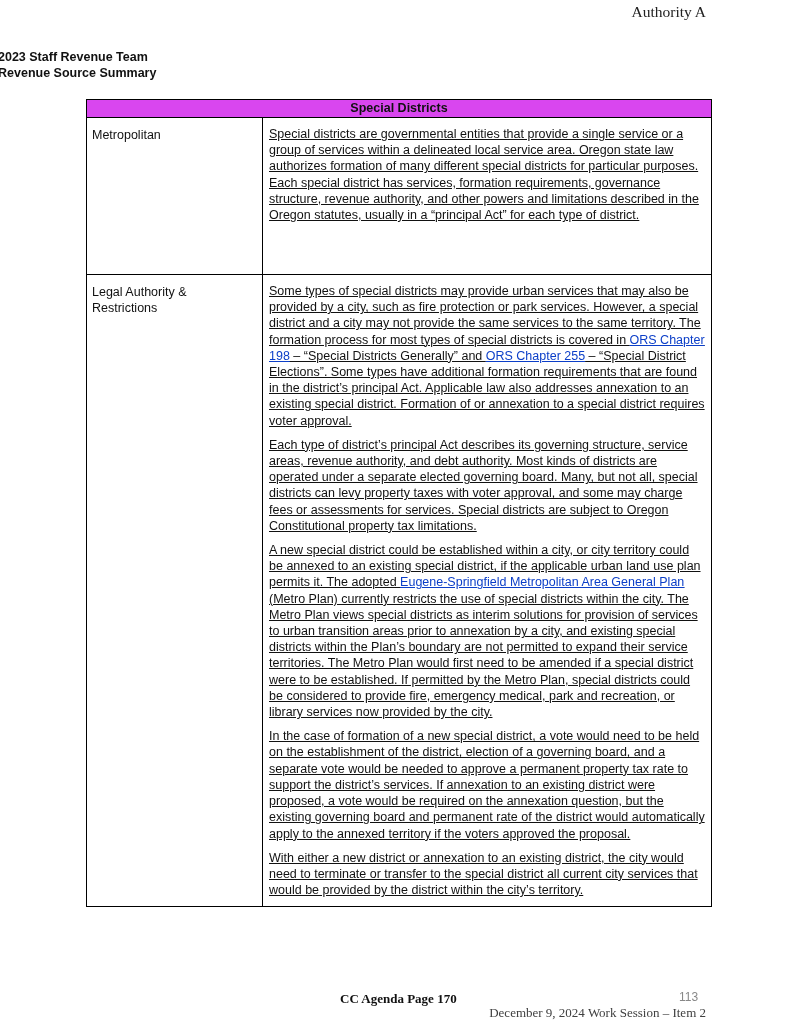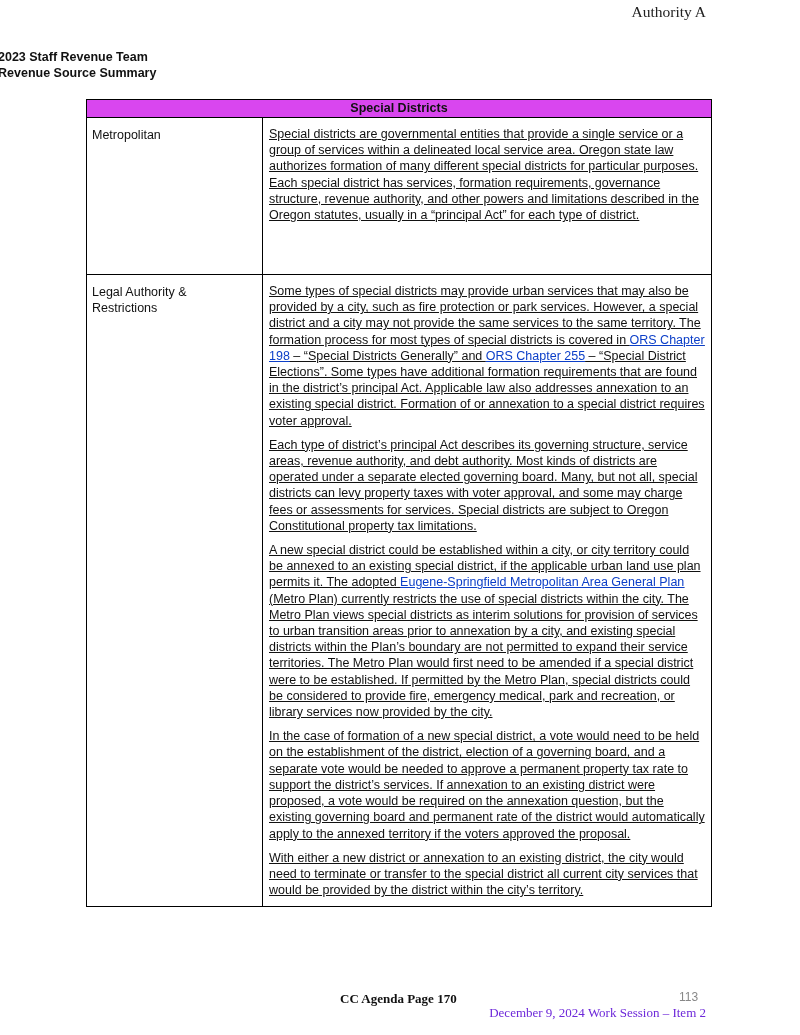--- a/index.html
+++ b/index.html
@@ -35,21 +35,21 @@
     .footer-agenda {
       position: absolute; top: 991px; left: 340px;
       font-family: "Liberation Serif", serif; font-size: 13px; color: #111; font-weight: bold;
     }
     .footer-num {
       position: absolute; top: 990px; left: 679px;
       font-size: 12px; color: #888;
     }
     .footer-session {
       position: absolute; top: 1005px; right: 94px;
-      font-family: "Liberation Serif", serif; font-size: 13px; color: #6d28d9;
+      font-family: "Liberation Serif", serif; font-size: 13px; color: #404040;
     }
   </style>
 </head>
 <body>
 
 <div class="attachment">Authority A</div>
 
 <div class="doc-title">
   <div>2023 Staff Revenue Team</div>
   <div>Revenue Source Summary</div>

